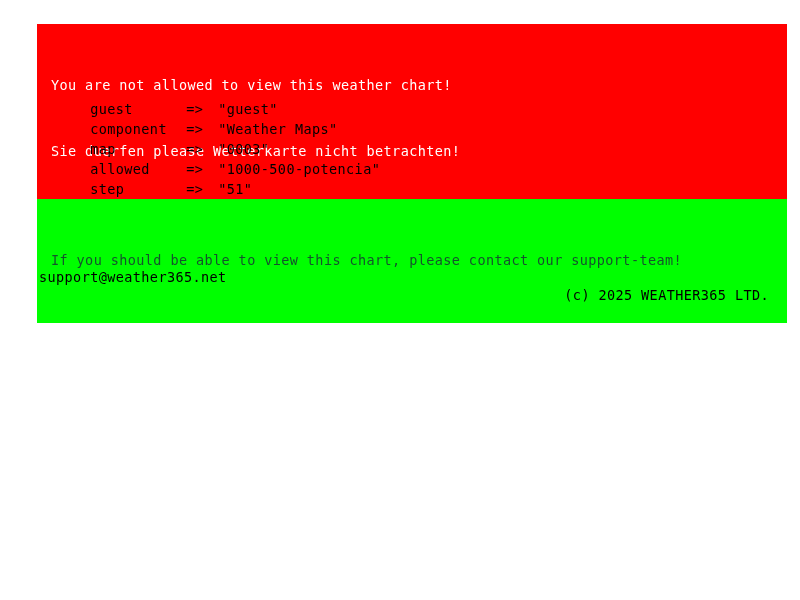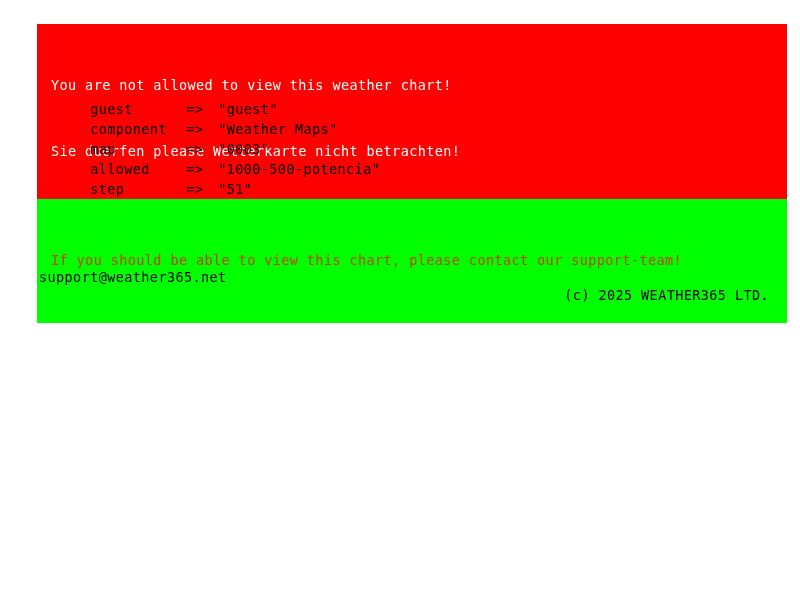--- a/index.html
+++ b/index.html
@@ -32,21 +32,21 @@
     margin-left: 12px;
   }
   .banner-error {
     top: 24px;
     background: #ff0000;
     color: #ffffff;
   }
   .banner-info {
     top: 199px;
     background: #00ff00;
-    color: #c2410c;
+    color: #14532d;
   }
   .banner-line {
     display: block;
   }
   .params {
     position: absolute;
     left: 39px;
     top: 79px;
     font-size: 13.5px;
     line-height: 20px;

